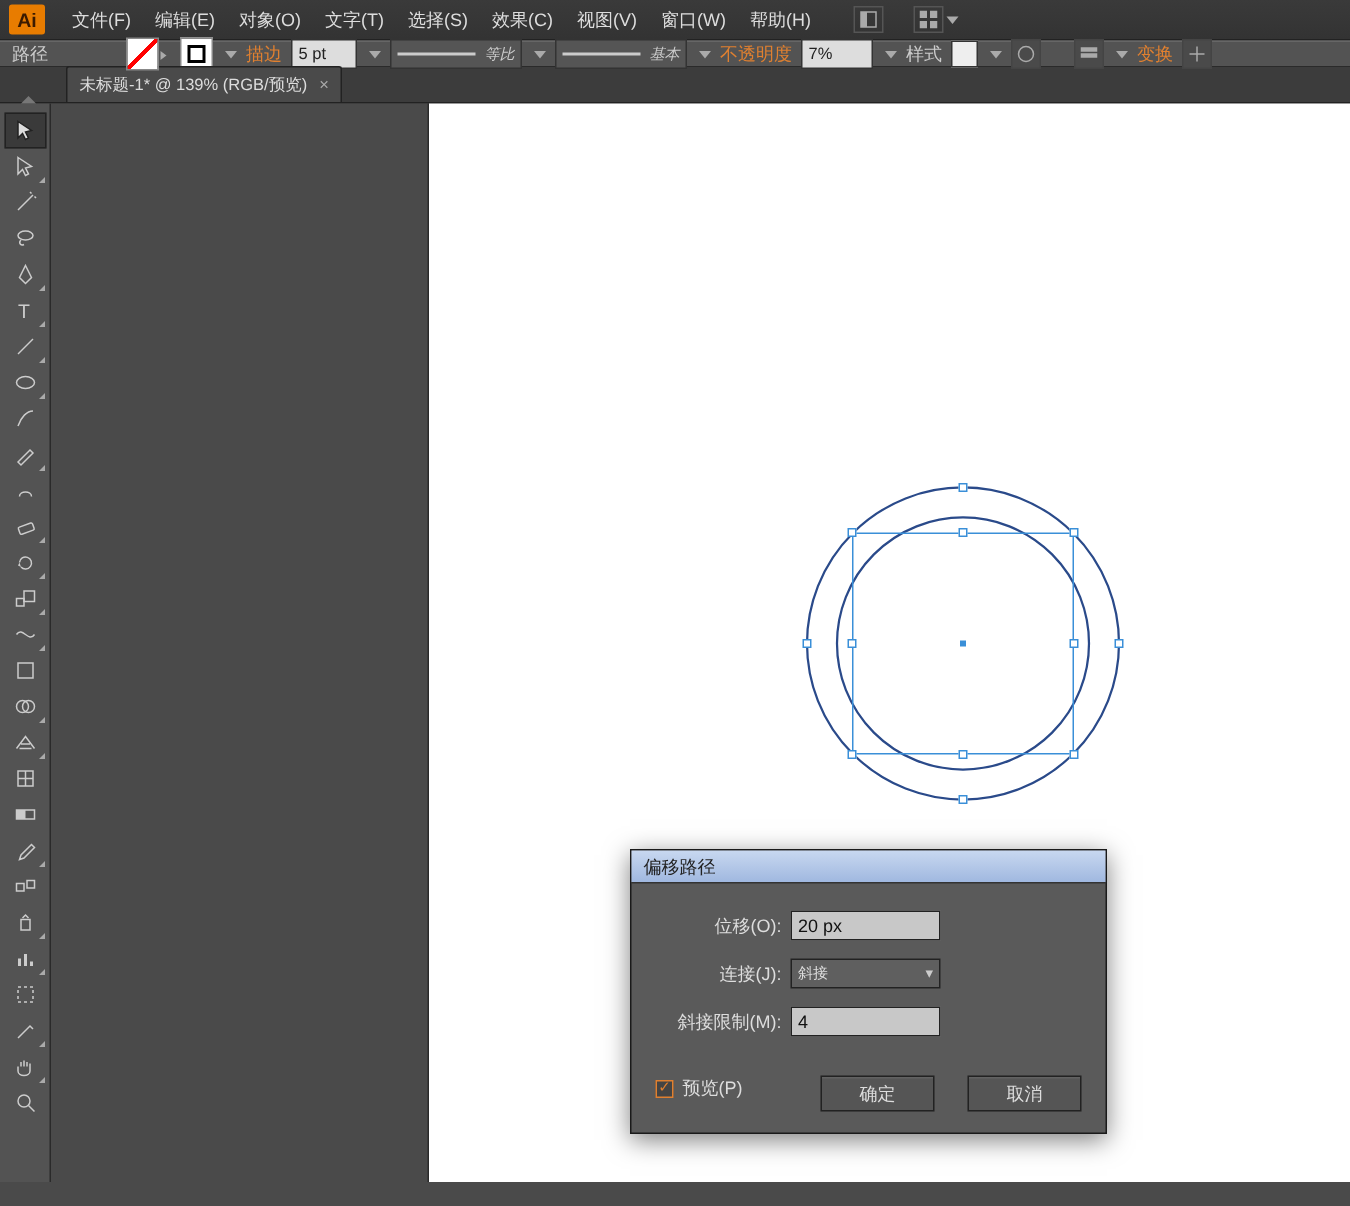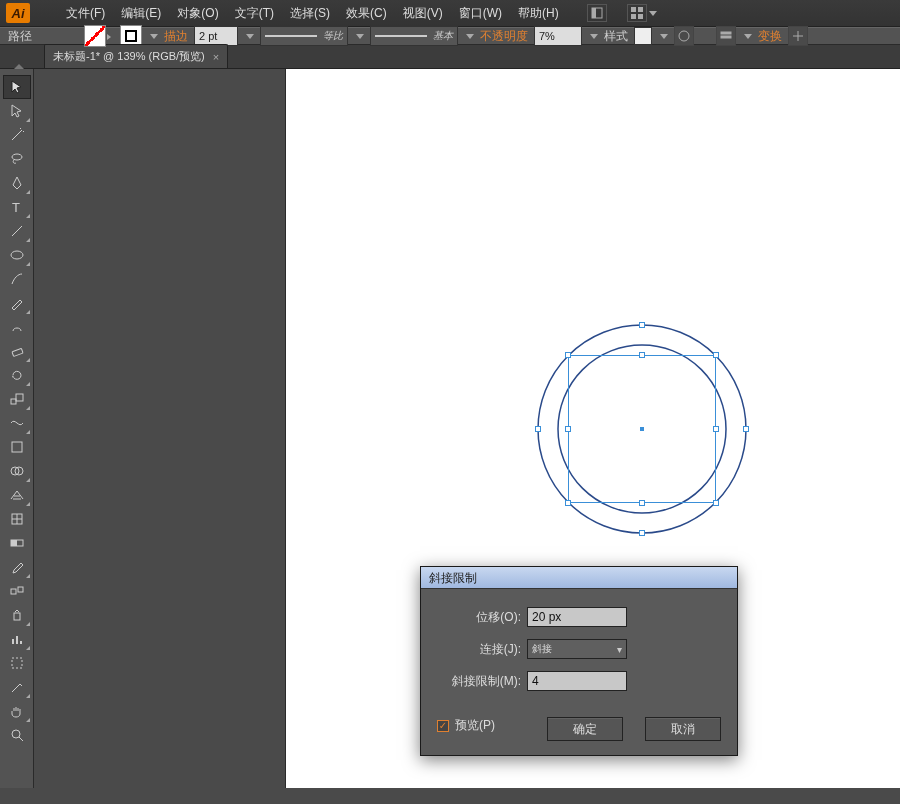--- a/index.html
+++ b/index.html
@@ -1,20 +1,20 @@
 <!DOCTYPE html>
 <html><head>
 <meta charset="utf-8">
 <style>
   * { box-sizing: border-box; margin: 0; padding: 0; font-family: "Microsoft YaHei", "SimSun", sans-serif; }
   body { width: 900px; height: 804px; background: #4a4a4a; overflow: hidden; position: relative; }
 
   
   .menubar { height: 27px; background: linear-gradient(#3a3a3a,#333); display: flex; align-items: center; padding: 0 6px; border-bottom: 1px solid #222; }
-  .logo { width: 24px; height: 20px; background: #e87c00; color: #3a1a00; font-weight: bold; font-size: 13px; display:flex; align-items:center; justify-content:center; border-radius:2px; margin-right:28px;font-style:italic;}
+  .logo { width: 24px; height: 20px; background: #e87c00; color: #3a1a00; font-weight: bold; font-size: 13px; display:flex; align-items:center; justify-content:center; border-radius:2px; margin-right:10px;}
   .menu-item { color: #ddd; font-size: 12px; padding: 4px 8px; cursor: default; }
   .menu-extra { margin-left: 20px; width: 20px; height: 18px; border:1px solid #555; display:flex; align-items:center; justify-content:center;}
   .menu-extra svg { width:12px; height:12px; }
   
   
   .optbar { height: 18px; background: #535353; border-top:1px solid #666; border-bottom:1px solid #2a2a2a; display:flex; align-items:center; padding:0 8px; gap:6px; font-size:12px; color:#ccc;}
   .opt-label { color:#ccc; }
   .opt-label.orange { color:#e08030; }
   .swatch-fill { width:22px; height:22px; border:1px solid #888; background:linear-gradient(to bottom right, #fff 45%, #f00 45%, #f00 55%, #fff 55%); position:relative;}
   .swatch-fill::after{content:"";position:absolute;right:-6px;top:8px;border-left:4px solid #aaa;border-top:3px solid transparent;border-bottom:3px solid transparent;}
@@ -98,21 +98,21 @@
 <div class="optbar">
   <span class="opt-label">路径</span>
   <div style="width:40px"></div>
   <div class="swatch-fill"></div>
   <div class="swatch-stroke">
       <div class="inner"></div>
     </div>
   <span class="drop-arrow"></span>
   <span class="opt-label orange">描边</span>
   <div class="num-field">
-      <span>2 pt</span>
+      <span>5 pt</span>
     </div>
   <span class="drop-arrow"></span>
   <div class="style-field">
       <div class="style-line"></div>
       <span class="style-label">等比</span>
     </div>
   <span class="drop-arrow"></span>
   <div class="style-field">
       <div class="style-line"></div>
       <span class="style-label">基本</span>
@@ -406,21 +406,21 @@
 
     <div class="sel-handle" style="left:353px;top:253px"></div>
     <div class="sel-handle" style="left:353px;top:461px"></div>
     <div class="sel-handle" style="left:249px;top:357px"></div>
     <div class="sel-handle" style="left:457px;top:357px"></div>
     <div class="center-dot" style="left:354px;top:358px"></div>
   </div>
 </div>
 
 <div class="dialog">
-  <div class="dlg-title">斜接限制</div>
+  <div class="dlg-title">偏移路径</div>
   <div class="dlg-body">
     <div class="dlg-row">
       <span class="dlg-label">位移(O):</span>
       <input class="dlg-input" value="20 px" style="">
     </div>
     <div class="dlg-row">
       <span class="dlg-label">连接(J):</span>
       <div class="dlg-select">
         <span>斜接</span>
         <span style="color:#ccc">▾</span>

